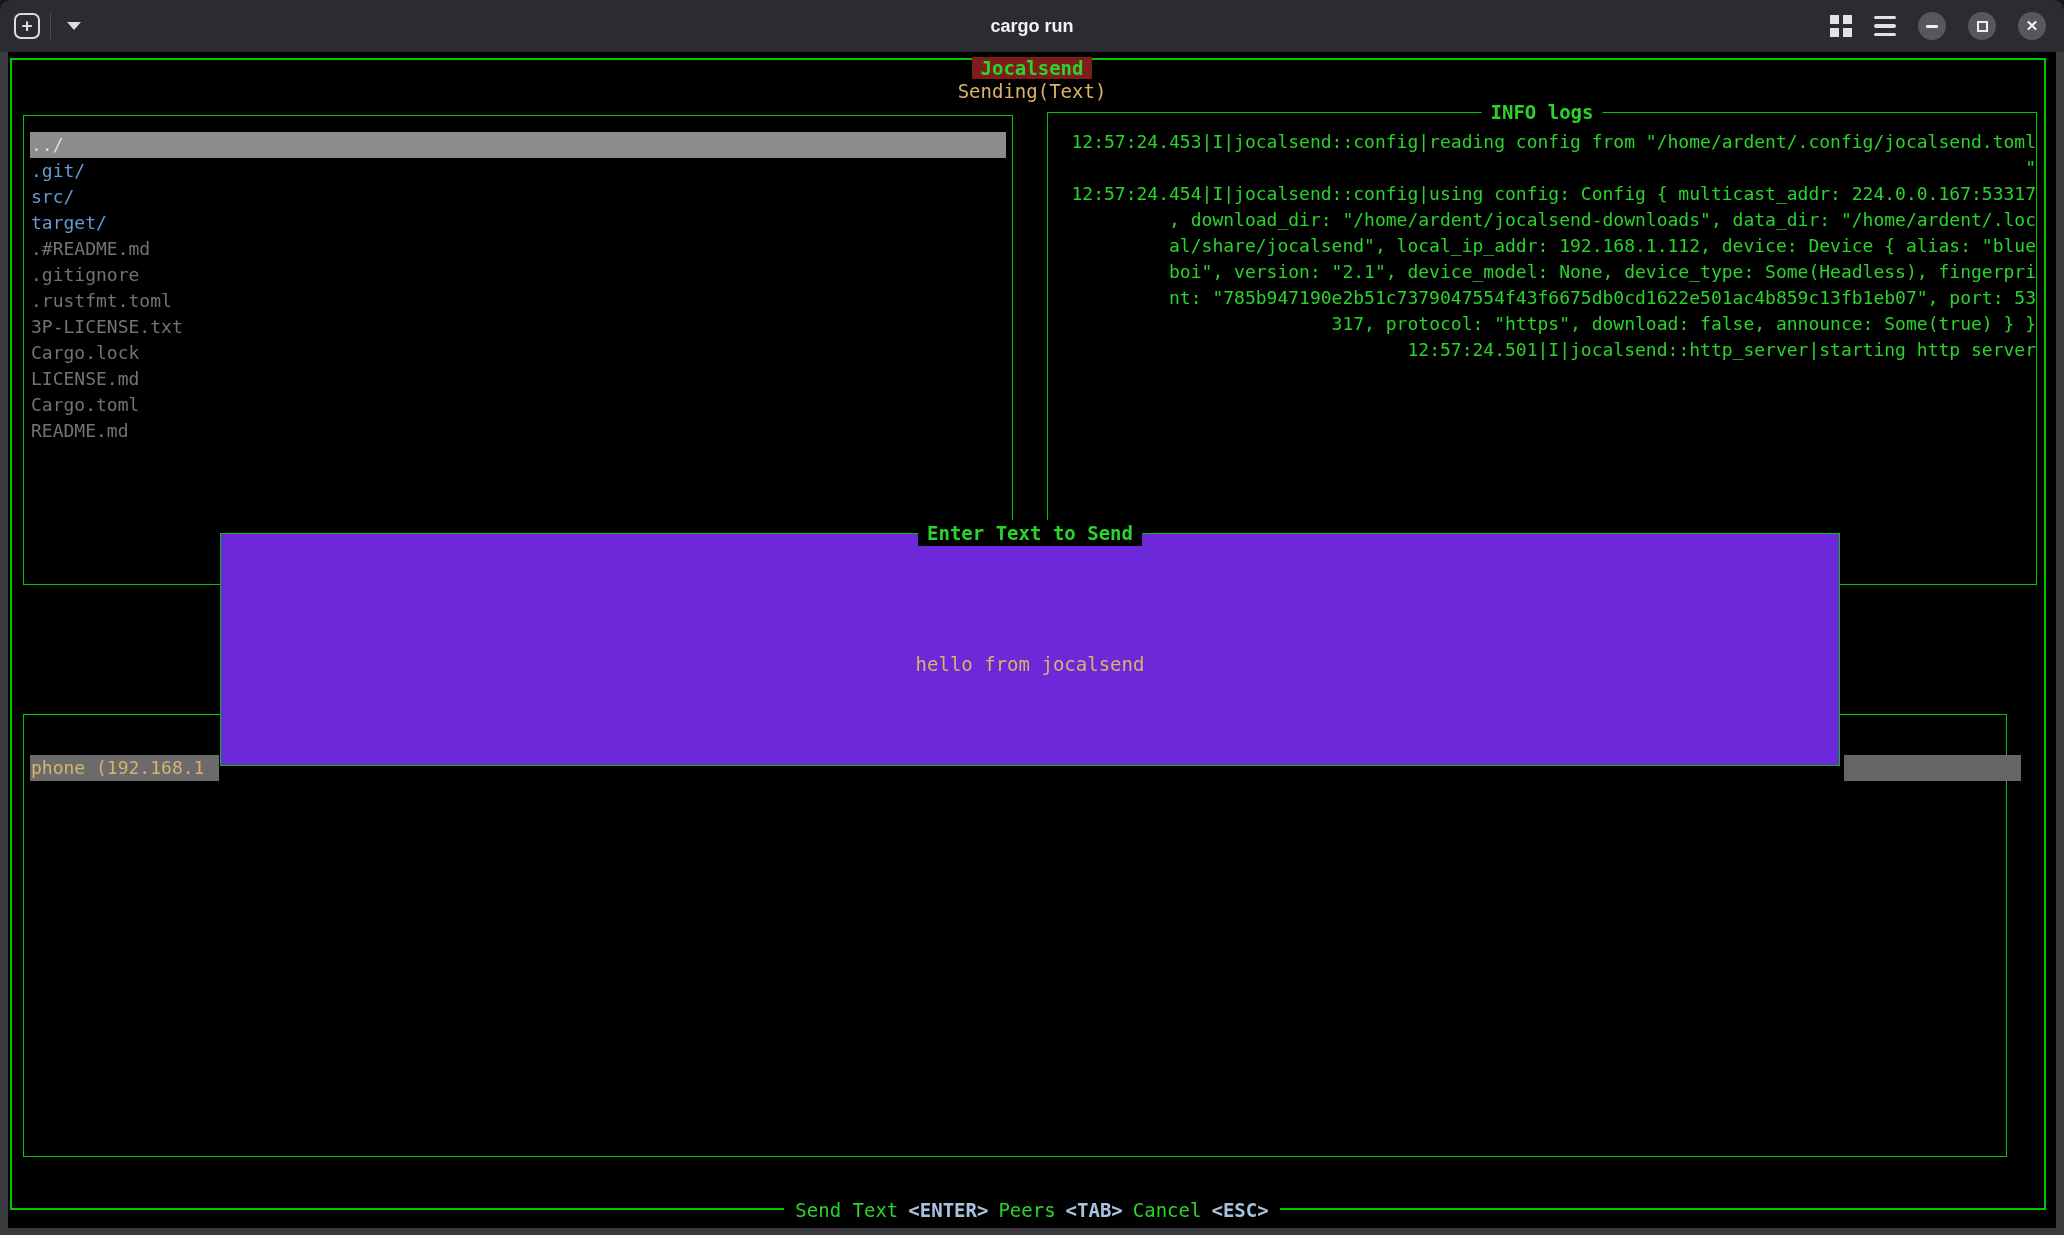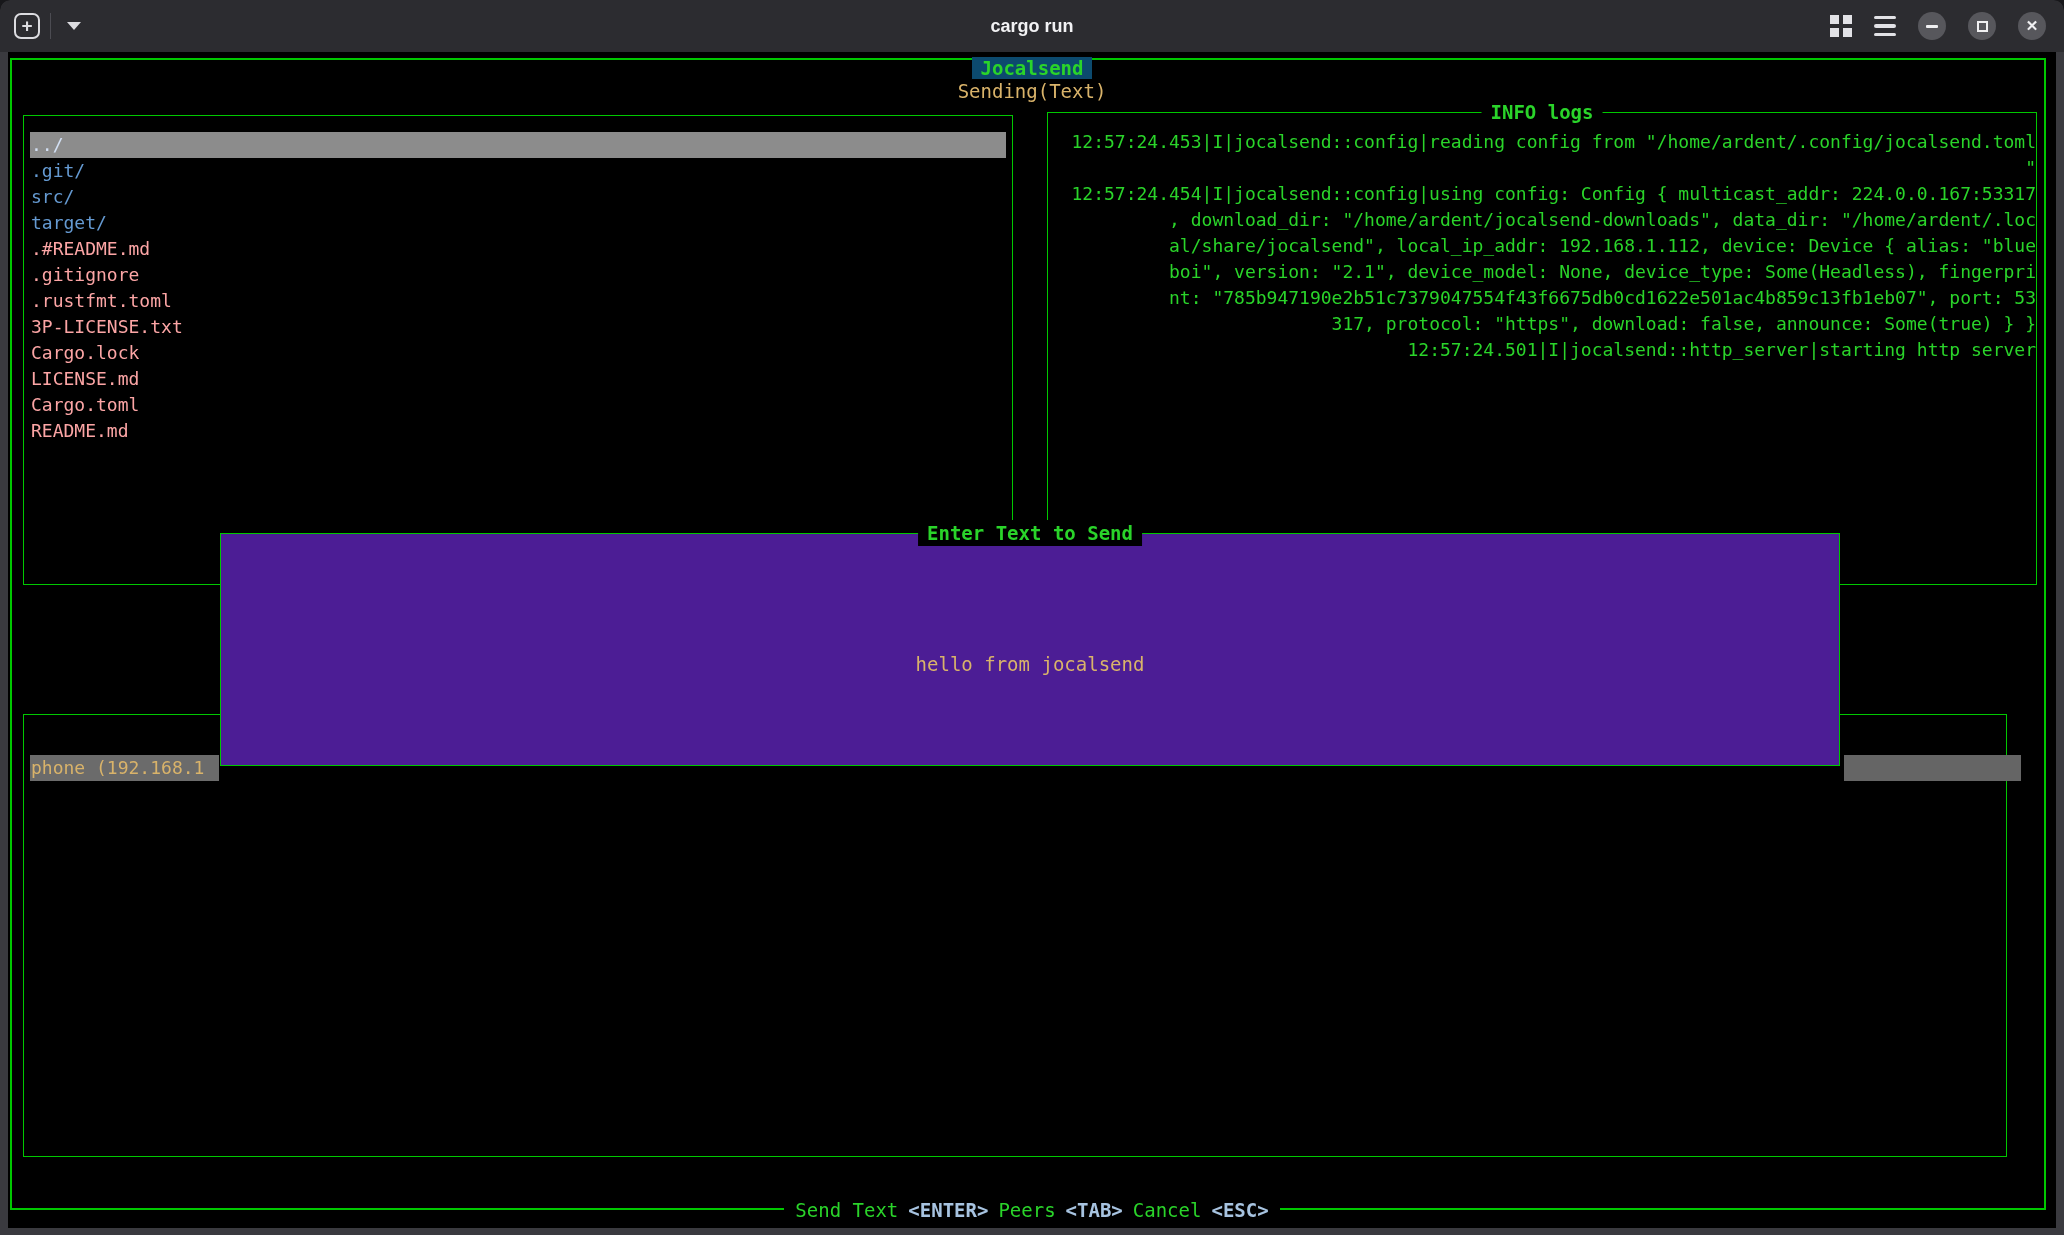--- a/index.html
+++ b/index.html
@@ -46,35 +46,35 @@
   .min-glyph { width:12px; height:3px; background:#f0f0f2; border-radius:1px; display:block; }
   .max-glyph { width:11px; height:11px; border:2.5px solid #f0f0f2; display:block; }
   
   .bodyarea { position:absolute; left:0; top:52px; width:2064px; height:1183px; background:#3a3a3f; }
   .terminal { position:absolute; left:8px; top:0; width:2048px; height:1176px; background:#000; }
   
   .green  { color:#2ad42a; }
   .tan    { color:#d9b36a; }
   .blue   { color:#659ad2; }
   .keyb   { color:#a7c3e0; font-weight:bold; }
-  .white  { color:#fca5a5; }
+  .white  { color:#737373; }
   .app-frame {
     position:absolute; left:2px; top:6px; width:2036px; height:1152px;
     border:2px solid #00c800;
   }
   .panel { position:absolute; border:1px solid #00c800; background:#000; }
   .panel-title {
     position:absolute; top:-14px; left:50%; transform:translateX(-50%);
     background:#000; padding:0 9px; font-size:19px; font-weight:bold;
     white-space:nowrap; line-height:26px;
   }
   .app-title-row {
     position:absolute; left:0; right:0; top:3px; text-align:center; line-height:26px;
   }
-  .app-title-row span { background:#0c4a6e; padding:0 9px; font-size:19px; font-weight:bold; }
+  .app-title-row span { background:#7f1d1d; padding:0 9px; font-size:19px; font-weight:bold; }
   .app-status { position:absolute; left:0; right:0; top:26px; text-align:center;
     font-size:19px; line-height:26px; }
   
   .file-panel { left:15px; top:63px; width:990px; height:470px; }
   .file-list { padding:16px 6px 0 6px; }
   .file-row { height:26px; line-height:26px; font-size:18px; padding-left:1px; white-space:pre; }
   .file-row.selected { background:#8c8c8c; color:#d3e0f4; }
   
   .logs-panel { left:1039px; top:60px; width:990px; height:473px; }
   .log-lines { padding:16px 0 0 6px;text-align:right; }
@@ -86,21 +86,21 @@
     background:#6b6b6b; line-height:26px; font-size:18px; padding-left:1px;
     white-space:pre; overflow:hidden;
   }
   .peer-sel-tail {
     position:absolute; left:1820px; top:40px; width:177px; height:26px;
     background:#656565;
   }
   
   .modal {
     position:absolute; left:212px; top:481px; width:1620px; height:233px;
-    border:1px solid #00c800; background:#4c1d95; z-index:5;
+    border:1px solid #00c800; background:#6d28d9; z-index:5;
   }
   .modal-text {
     position:absolute; left:0; right:0; top:117px; text-align:center;
     font-size:19px; line-height:26px;
   }
   
   .keybar {
     position:absolute; left:0; right:0; top:1145px; text-align:center;
     line-height:26px; font-size:19px; z-index:6;
   }

